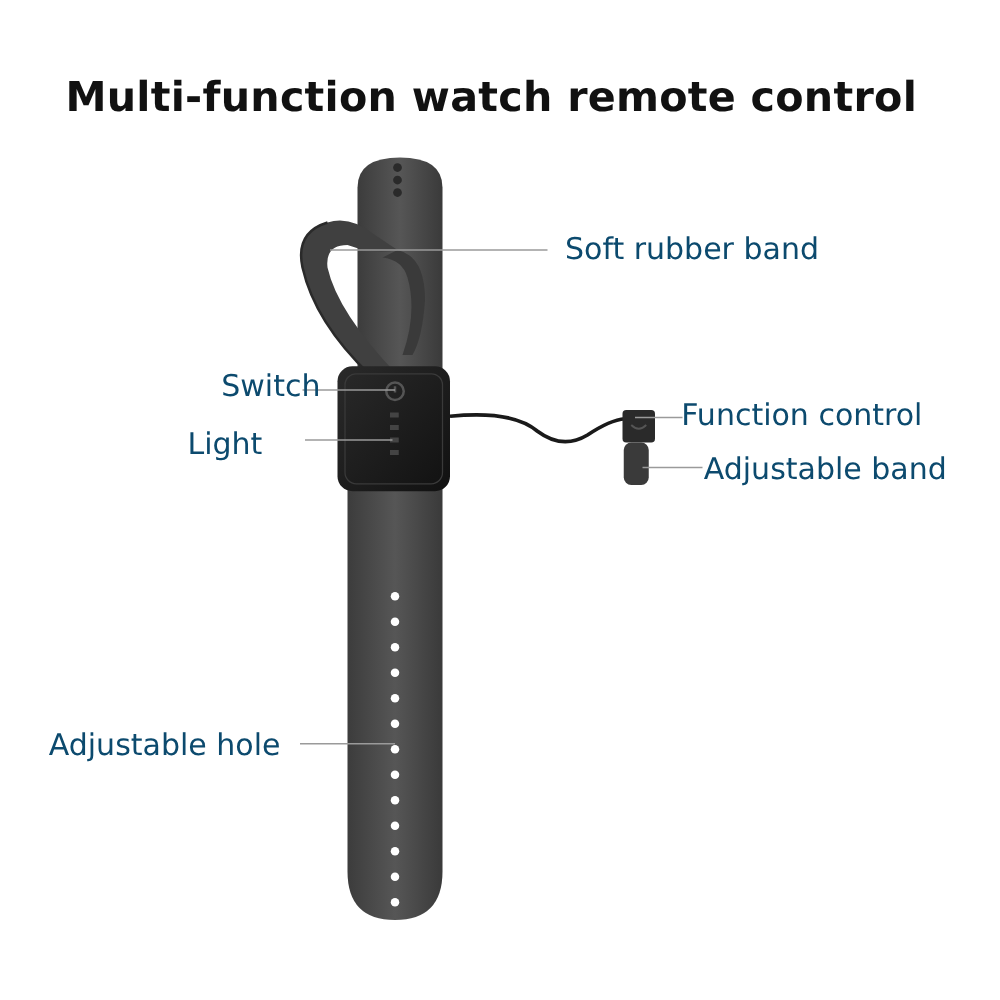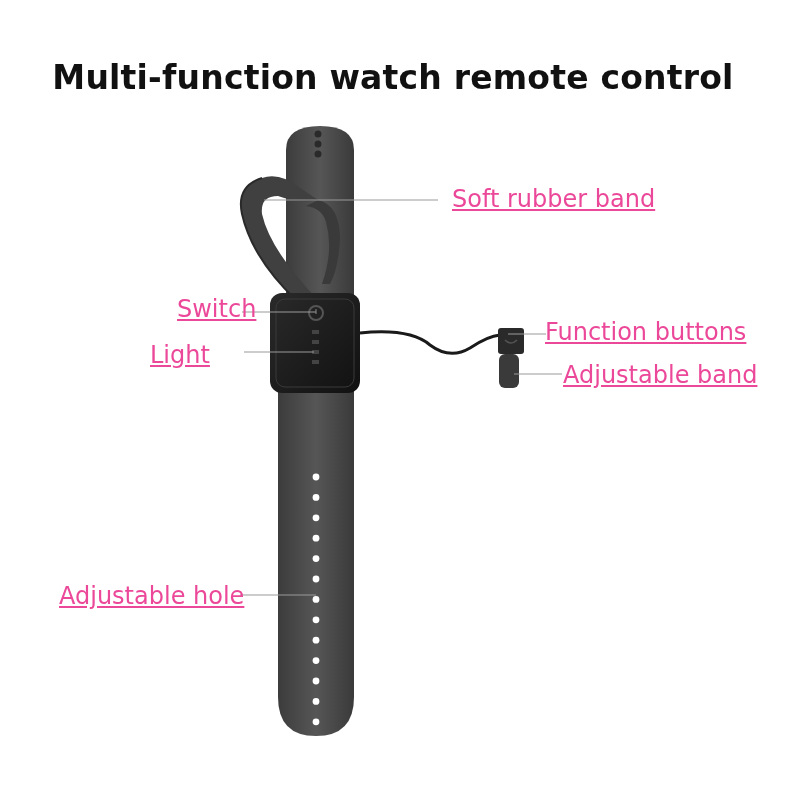--- a/index.html
+++ b/index.html
@@ -1,18 +1,18 @@
 <!DOCTYPE html>
 <html><head>
 <meta charset="utf-8">
 <style>
   html, body { margin:0; padding:0; background:#ffffff; }
   body { width:800px; height:800px; position:relative; overflow:hidden; font-family:"DejaVu Sans","Liberation Sans",sans-serif; }
   .title { position:absolute; left:0; top:58px; width:786px; text-align:center; font-weight:bold; font-size:33px; color:#111; letter-spacing:0.2px; }
-  .label { position:absolute; font-size:24px; color:#ec4899; white-space:nowrap; line-height:1;text-decoration:underline; }
+  .label { position:absolute; font-size:24px; color:#0c4a6e; white-space:nowrap; line-height:1; }
   svg.art { position:absolute; left:0; top:0; }
 </style>
 </head>
 <body>
 
 <div class="title">Multi-function watch remote control</div>
 
 <svg class="art" width="800" height="800" viewBox="0 0 800 800">
   <defs>
     <linearGradient id="bandGrad" x1="0" x2="1" y1="0" y2="0">
@@ -83,15 +83,15 @@
     <line x1="244" y1="352" x2="314" y2="352"></line>
     <line x1="508" y1="334" x2="546" y2="334"></line>
     <line x1="514" y1="374" x2="562" y2="374"></line>
     <line x1="240" y1="595" x2="316" y2="595"></line>
   </g>
 </svg>
 
 <div class="label" style="left:452px; top:187px;">Soft rubber band</div>
 <div class="label" style="left:147px; top:297px;margin-left:30px;">Switch</div>
 <div class="label" style="left:150px; top:343px;">Light</div>
-<div class="label" style="left:545px; top:320px;">Function buttons</div>
+<div class="label" style="left:545px; top:320px;">Function control</div>
 <div class="label" style="left:563px; top:363px;">Adjustable band</div>
-<div class="label" style="left:39px; top:584px;margin-left:20px;">Adjustable hole</div>
+<div class="label" style="left:39px; top:584px;">Adjustable hole</div>
 
 </body></html>

